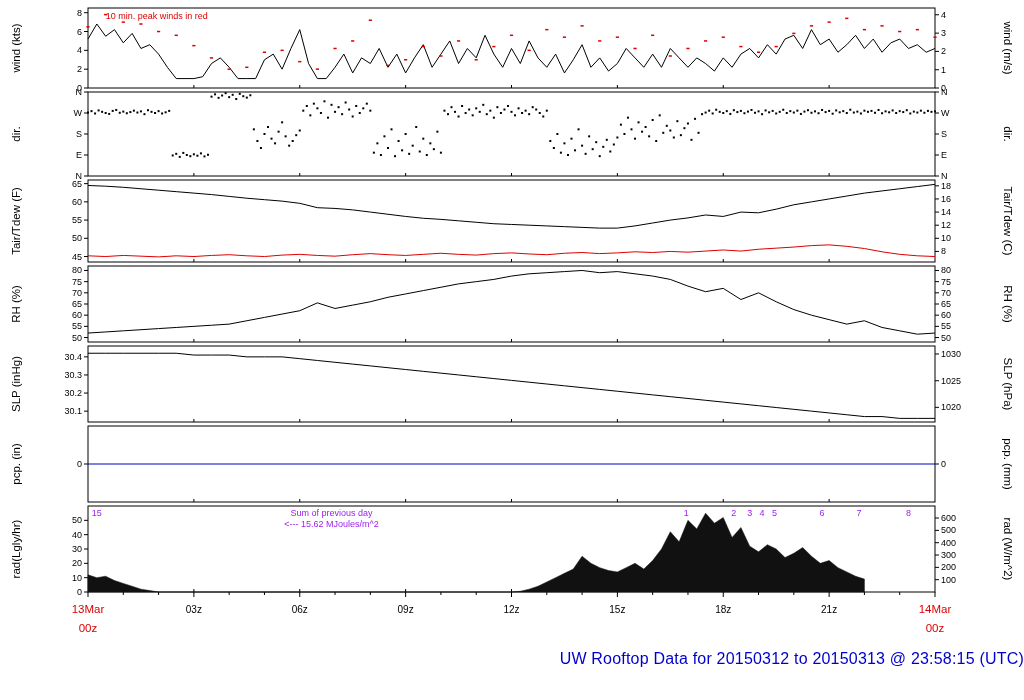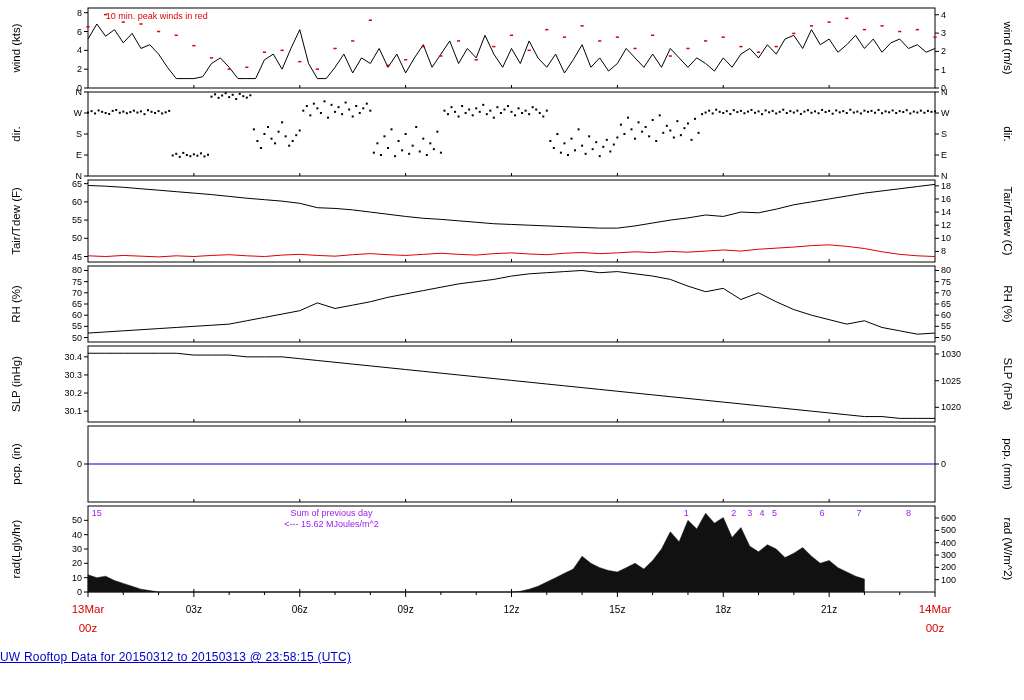--- a/index.html
+++ b/index.html
@@ -1,20 +1,20 @@
 <!DOCTYPE html>
 <html><head>
 <meta charset="utf-8">
 <style>
   html,body{margin:0;padding:0;background:#ffffff;}
   .page{position:relative;width:1024px;height:700px;background:#ffffff;overflow:hidden;
         font-family:"Liberation Sans",sans-serif;}
   svg text{font-family:"Liberation Sans",sans-serif;}
-  .chart-title{position:absolute;left:0;top:650px;width:100%;text-align:left;
-               font-size:12px;letter-spacing:0.2px;text-decoration:underline;}
+  .chart-title{position:absolute;left:0;top:650px;width:100%;text-align:right;
+               font-size:16px;letter-spacing:0.2px;}
 </style>
 </head>
 <body>
 
 <div class="page">
   <svg id="chart-svg" width="1024" height="642">
       <g>
         <rect x="88" y="8" width="847" height="80" fill="none" stroke="#000000" stroke-width="1"></rect>
         <line x1="84" y1="88" x2="88" y2="88" stroke="#000000"></line>
         <text x="82" y="91" text-anchor="end" font-size="9" fill="#000000">0</text>

